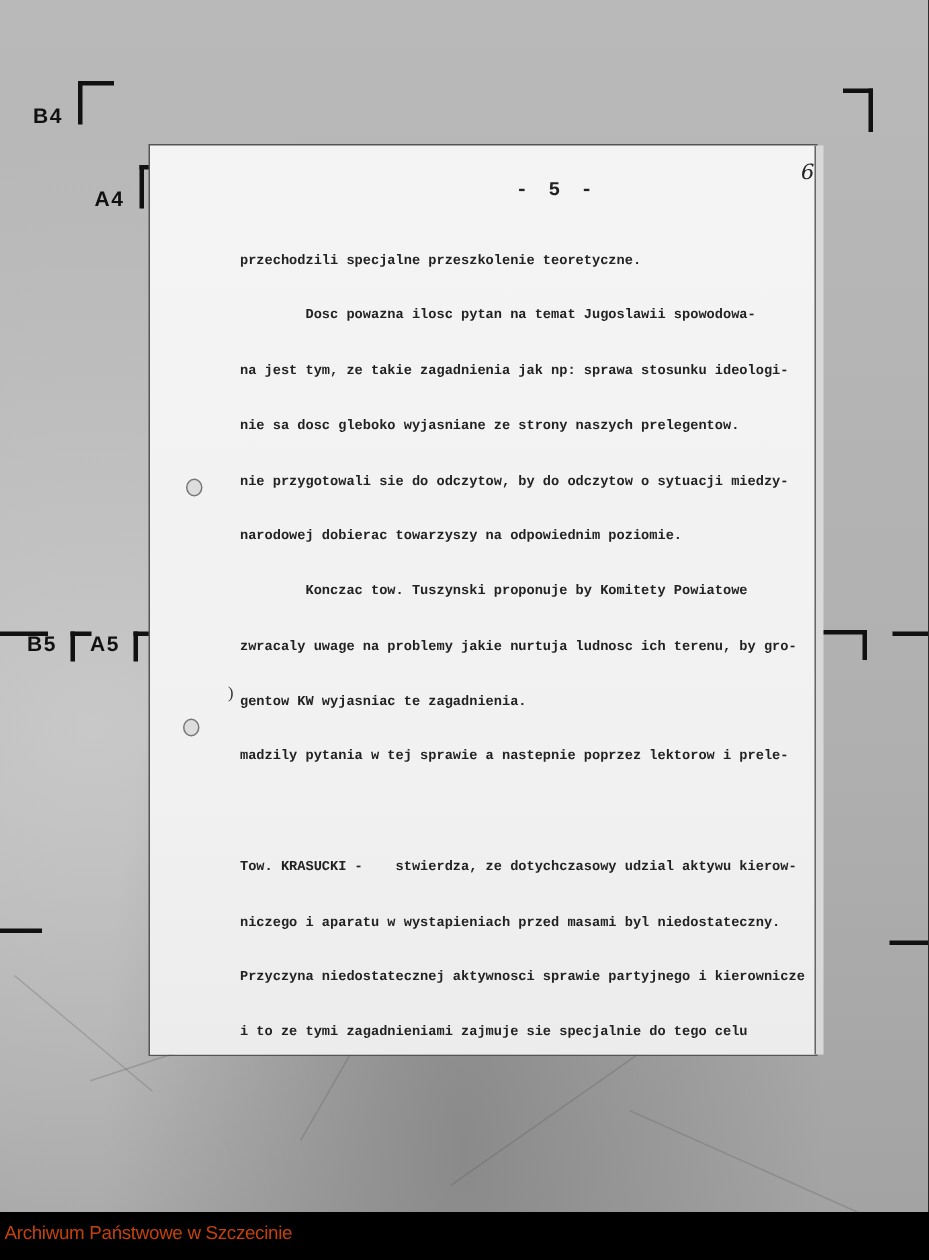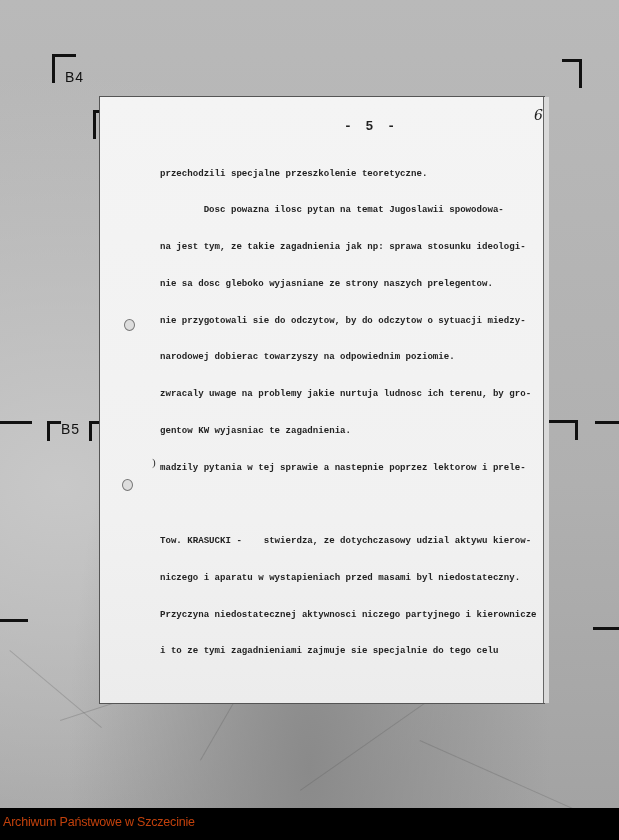--- a/index.html
+++ b/index.html
@@ -10,22 +10,22 @@
       radial-gradient(ellipse at 50% 95%, #8a8a8a 0%, rgba(140,140,140,0) 55%),
       radial-gradient(ellipse at 10% 60%, #c8c8c8 0%, rgba(200,200,200,0) 60%),
       linear-gradient(180deg, #b9b9b9 0%, #b0b0b0 60%, #a3a3a3 100%);
     overflow: hidden;
   }
   .scratch { position: absolute; background: rgba(80,80,80,0.25); height: 1px; transform-origin: 0 0; }
 
   
   .mark { position: absolute; border-color: #111; border-style: solid; border-width: 0; }
   .mark-label {
-    position: absolute; font-family: "Liberation Sans", sans-serif; font-weight: normal;
-    font-size: 14px; color: #111; letter-spacing: 1px; margin-left: 43px;
+    position: absolute; font-family: "Liberation Sans", sans-serif; font-weight: bold;
+    font-size: 14px; color: #111; letter-spacing: 1px;
   }
 
   
   .paper {
     position: absolute; left: 100px; top: 97px; width: 444px; height: 606px;
     background: linear-gradient(180deg, #f4f4f4 0%, #f1f1f1 70%, #ececec 100%);
     box-shadow: 0 0 0 1px #555;
   }
   .paper-strip {
     position: absolute; left: 543px; top: 97px; width: 6px; height: 606px;
@@ -103,27 +103,28 @@
     <div class="hole" style="left:22px;top:382px;"></div>
     <div class="bracket">)</div>
 
     <div class="text-block">
       <span class="line">przechodzili specjalne przeszkolenie teoretyczne.</span>
       <span class="line">        Dosc powazna ilosc pytan na temat Jugoslawii spowodowa-</span>
       <span class="line">na jest tym, ze takie zagadnienia jak np: sprawa stosunku ideologi-</span>
       <span class="line">nie sa dosc gleboko wyjasniane ze strony naszych prelegentow.</span>
       <span class="line">nie przygotowali sie do odczytow, by do odczytow o sytuacji miedzy-</span>
       <span class="line">narodowej dobierac towarzyszy na odpowiednim poziomie.</span>
+      <span class="line">        Konczac tow. Tuszynski proponuje by Komitety Powiatowe</span>
       <span class="line">zwracaly uwage na problemy jakie nurtuja ludnosc ich terenu, by gro-</span>
       <span class="line">gentow KW wyjasniac te zagadnienia.</span>
       <span class="line">madzily pytania w tej sprawie a nastepnie poprzez lektorow i prele-</span>
       <span class="line blank"></span>
       <span class="line">Tow. KRASUCKI -    stwierdza, ze dotychczasowy udzial aktywu kierow-</span>
       <span class="line">niczego i aparatu w wystapieniach przed masami byl niedostateczny.</span>
-      <span class="line">Przyczyna niedostatecznej aktywnosci niczego partyjnego i kierownicze</span>
+      <span class="line">Przyczyna niedostatecznej aktywnosci sprawie partyjnego i kierownicze</span>
       <span class="line">i to ze tymi zagadnieniami zajmuje sie specjalnie do tego celu</span>
       
       
       
       
       
       
       
       
       

